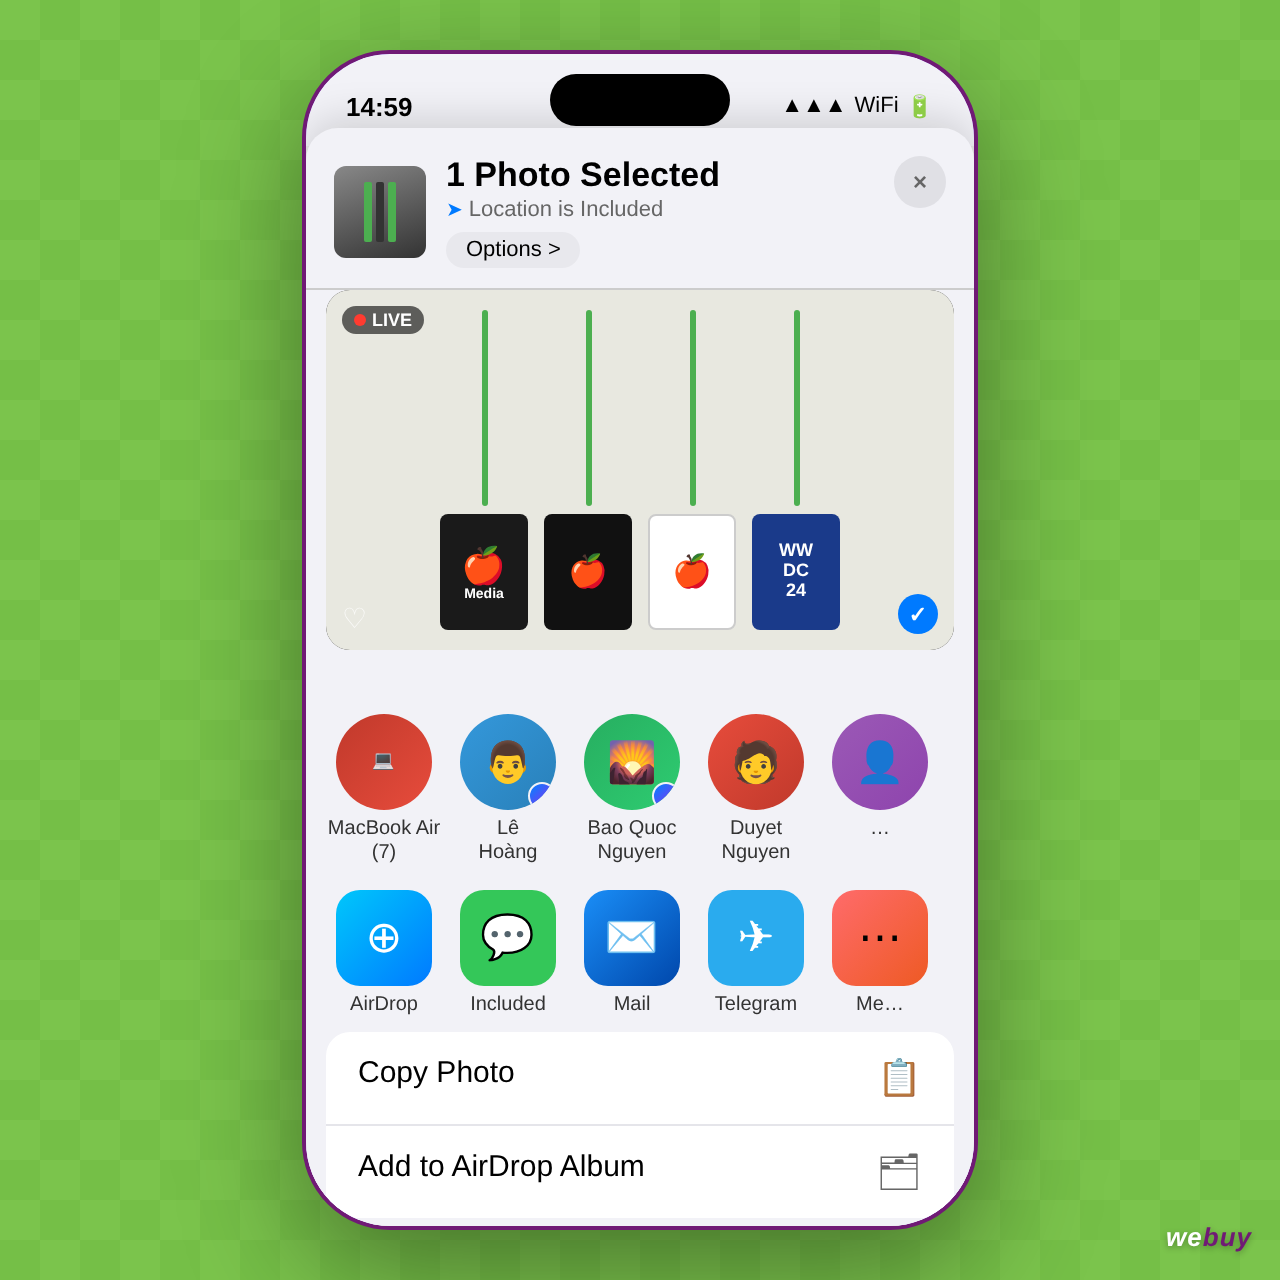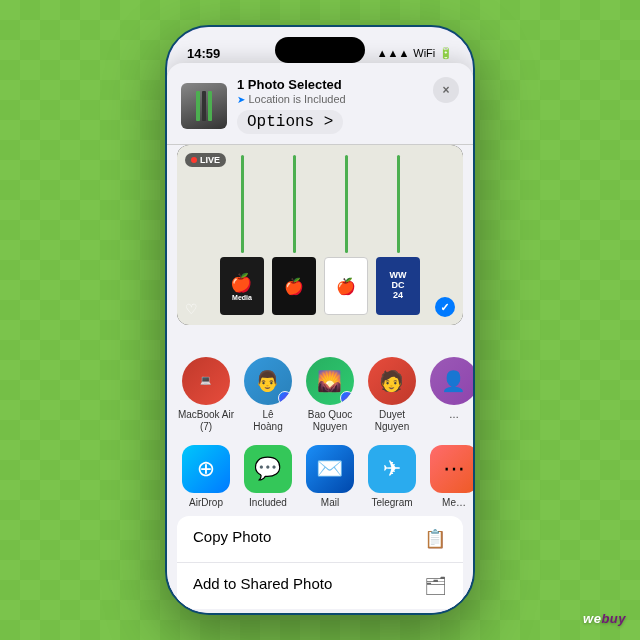--- a/index.html
+++ b/index.html
@@ -20,28 +20,28 @@
       position: absolute;
       inset: 0;
       background-image:
         repeating-conic-gradient(#6db840 0% 25%, transparent 0% 50%);
       background-size: 40px 40px;
       opacity: 0.4;
     }
 
     
     .phone {
-      width: 310px;
+      width: 338px;
       height: 590px;
       background: #c4b5fd;
       border-radius: 44px;
       box-shadow: 0 20px 60px rgba(0,0,0,0.4);
       position: relative;
       overflow: hidden;
-      border: 2px solid #0c4a6e;
+      border: 2px solid #701a75;
     }
 
     
     .screen {
       position: absolute;
       inset: 0;
       background: #f2f2f7;
       border-radius: 42px;
       overflow: hidden;
     }
@@ -161,21 +161,21 @@
       width: 4px;
       height: 100%;
       border-radius: 1px;
     }
 
     .share-info {
       flex: 1;
     }
 
     .share-title {
-      font-size: 13px;
+      font-size: 17px;
       font-weight: 600;
       color: #000;
     }
 
     .share-subtitle {
       font-size: 11px;
       color: #666;
       display: flex;
       align-items: center;
       gap: 3px;
@@ -206,25 +206,24 @@
       color: #666;
       font-weight: 700;
     }
 
     .options-btn {
       display: inline-flex;
       align-items: center;
       background: #e8e8ed;
       border-radius: 14px;
       padding: 3px 10px;
-      font-size: 16px;
+      font-size: 11px;
       color: #000;
       margin-top: 5px;
       cursor: pointer;
-      font-family: Liberation Mono, monospace;
     }
 
     
     .photo-preview {
       margin: 0 10px 28px;
       border-radius: 12px;
       overflow: hidden;
       height: 180px;
       position: relative;
       background: #1a1a1a;
@@ -666,21 +665,21 @@
           <span class="app-icon-label">Me…</span>
         </div>
       </div>
 
       <div class="action-row">
         <div class="action-item">
           <span class="action-label">Copy Photo</span>
           <span class="action-icon">📋</span>
         </div>
         <div class="action-item">
-          <span class="action-label">Add to Shared Photo</span>
+          <span class="action-label">Add to AirDrop Album</span>
           <span class="action-icon">🗂</span>
         </div>
       </div>
 
     </div>
   </div>
 </div>
 
 <div class="webuy-mark">
   <em>we<span>buy</span></em>

